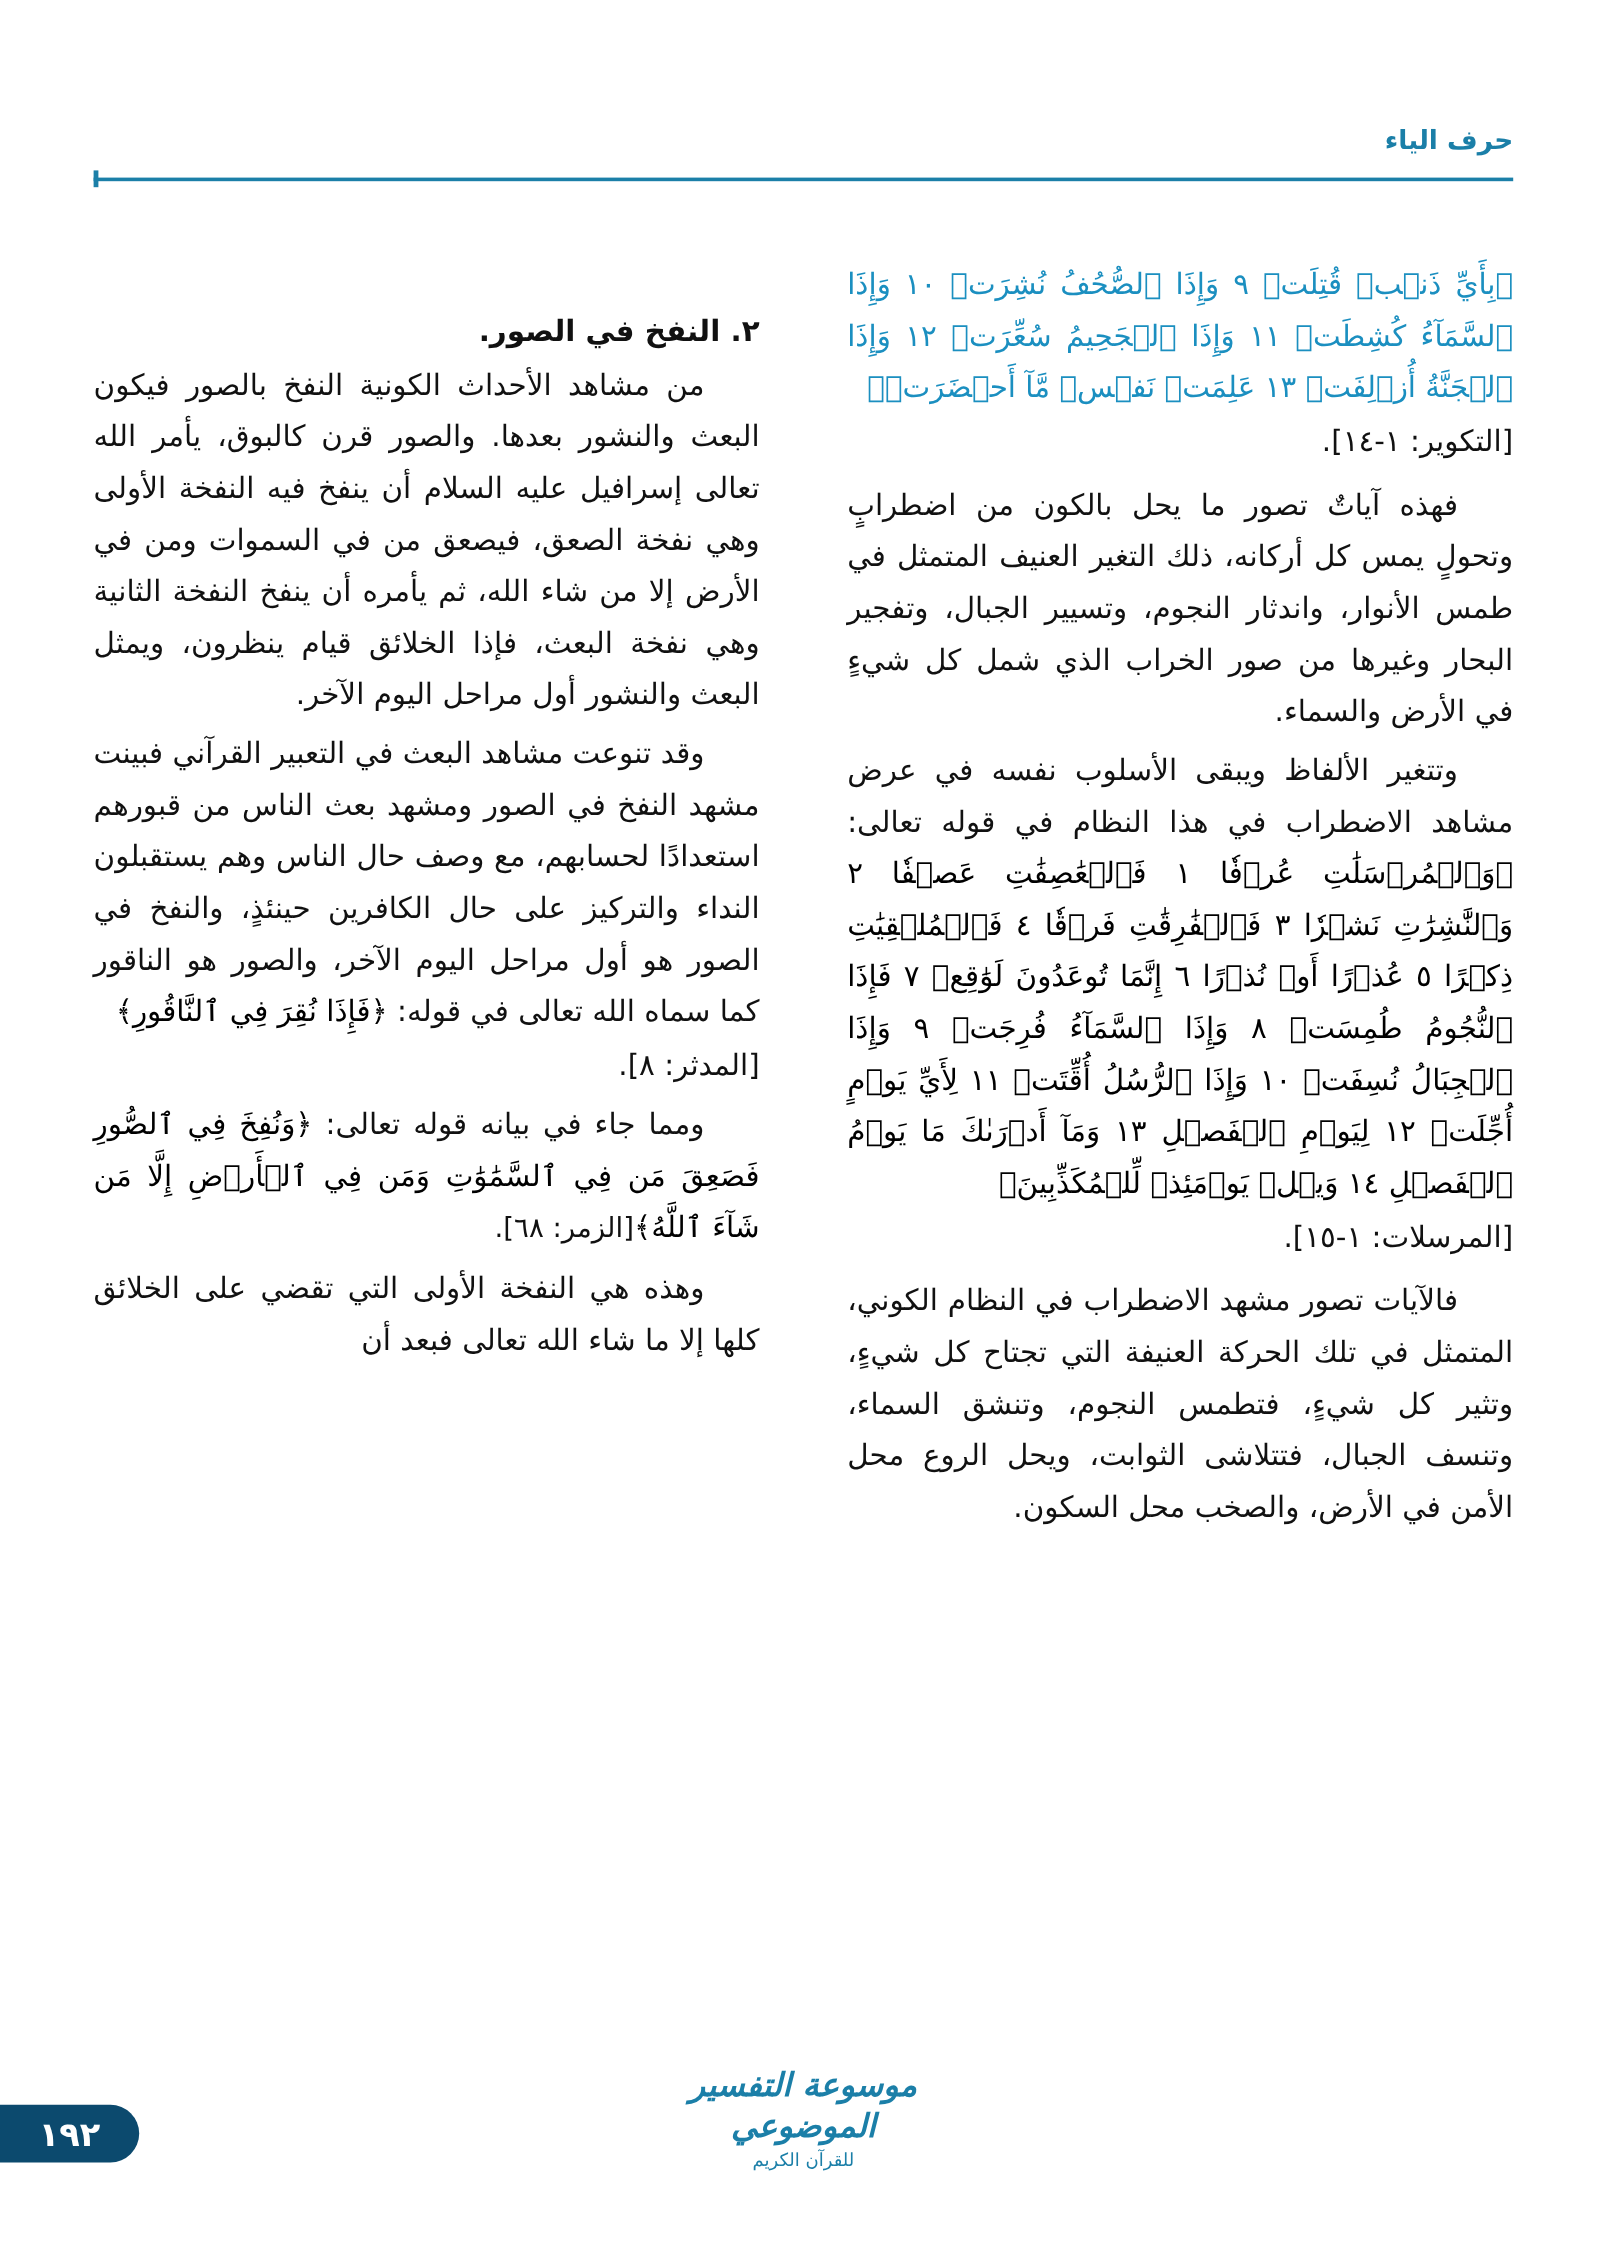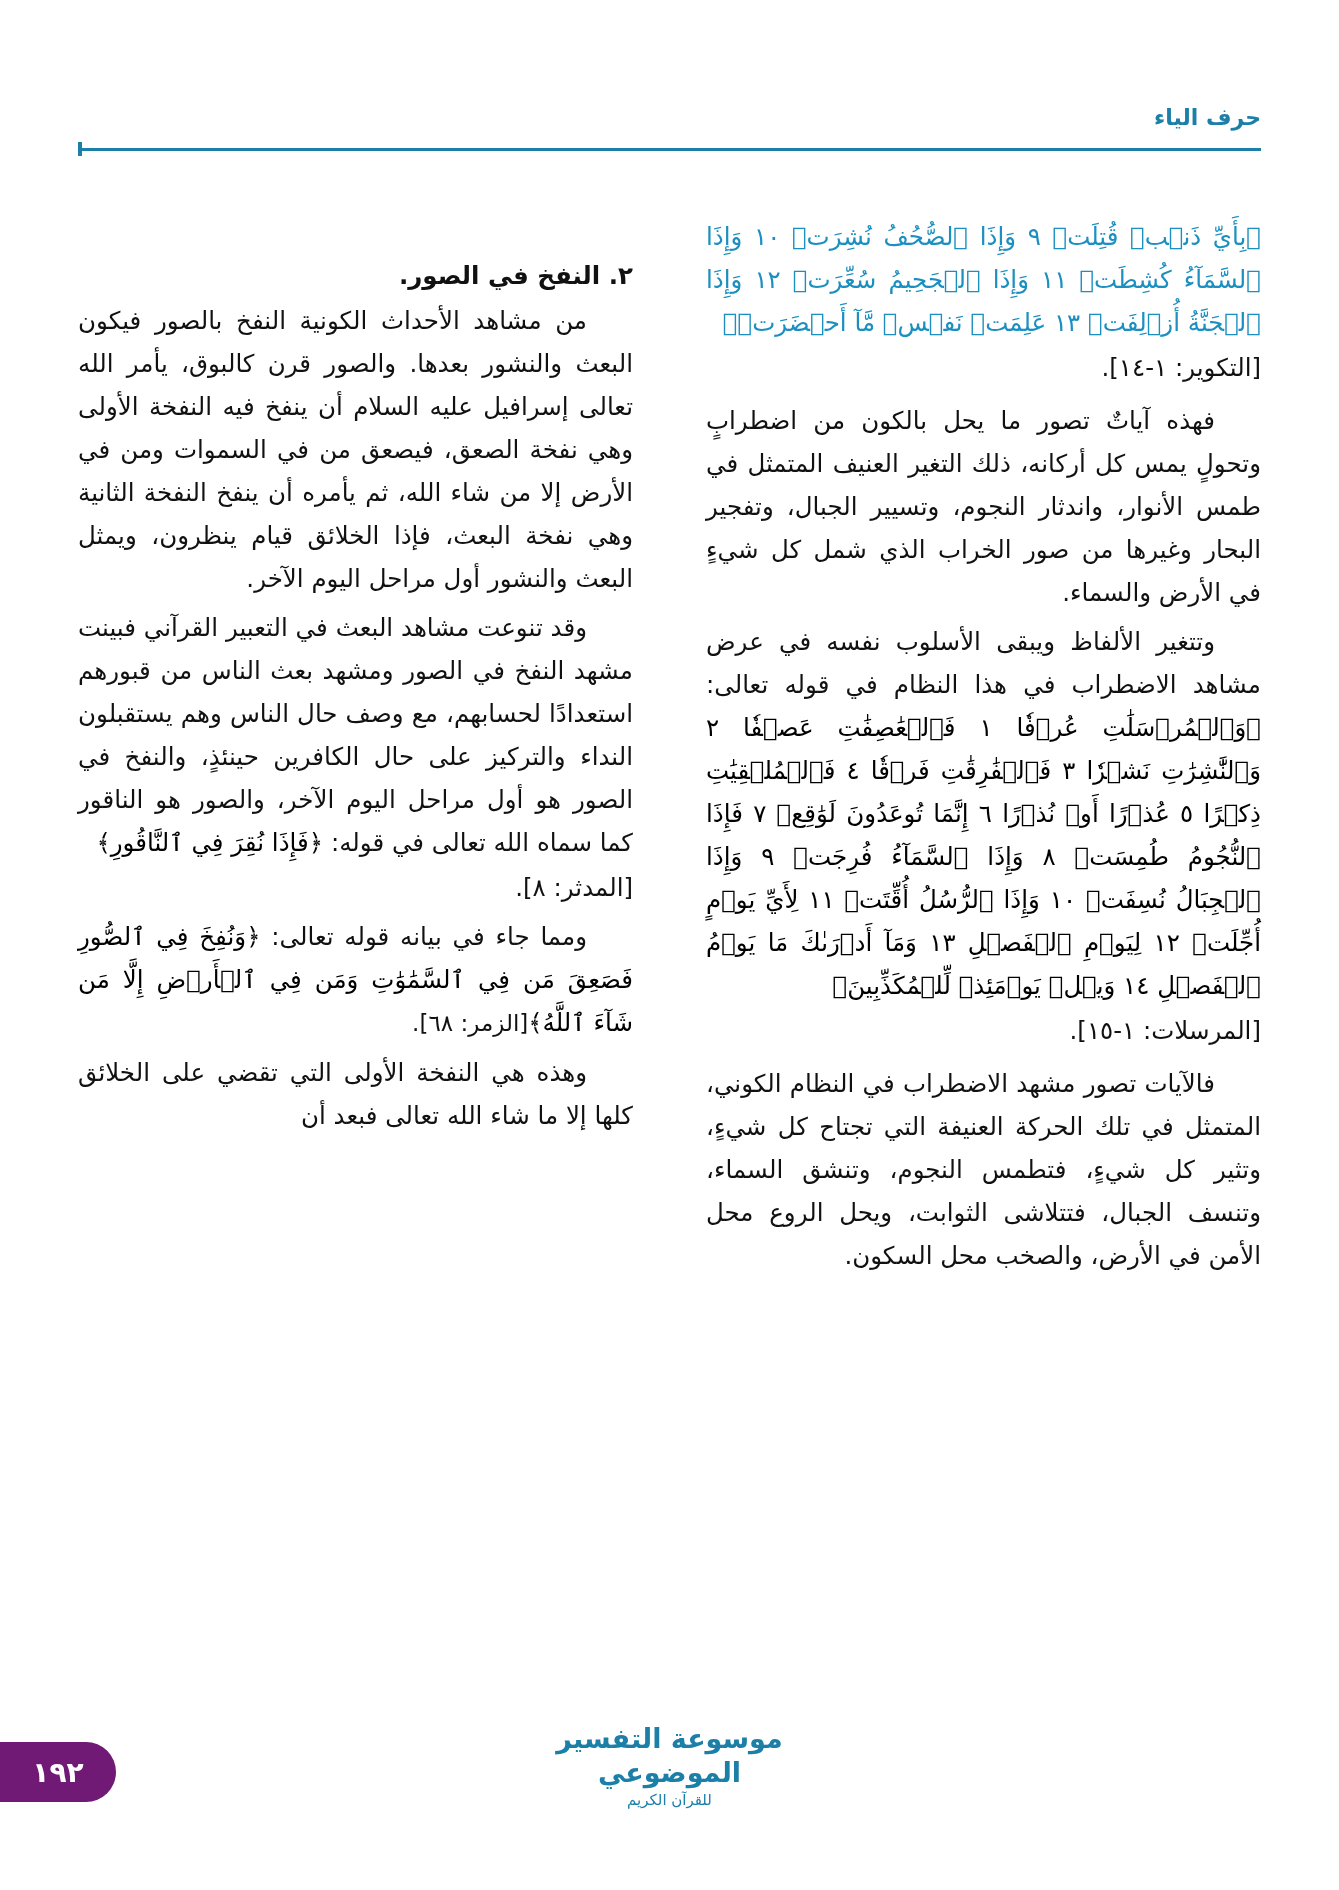--- a/index.html
+++ b/index.html
@@ -118,32 +118,33 @@
     bottom: 6px;
     width: 260px;
     text-align: center;
     color: #1b7fa8;
   }
   .footer-logo .line1 {
     font-size: 27px;
     font-weight: bold;
     line-height: 34px;
     letter-spacing: -1px;
+    font-style: italic;
   }
   .footer-logo .line2 {
     font-size: 15px;
     line-height: 20px;
   }
   .page-number-tab {
     position: absolute;
     left: 0;
     bottom: 14px;
     width: 116px;
-    height: 60px;
-    background: #701a75;
+    height: 48px;
+    background: #0c4a6e;
     border-top-right-radius: 30px;
     border-bottom-right-radius: 30px;
     color: #ffffff;
     font-size: 28px;
     display: flex;
     align-items: center;
     justify-content: center;
     font-weight: bold;
   }
 

